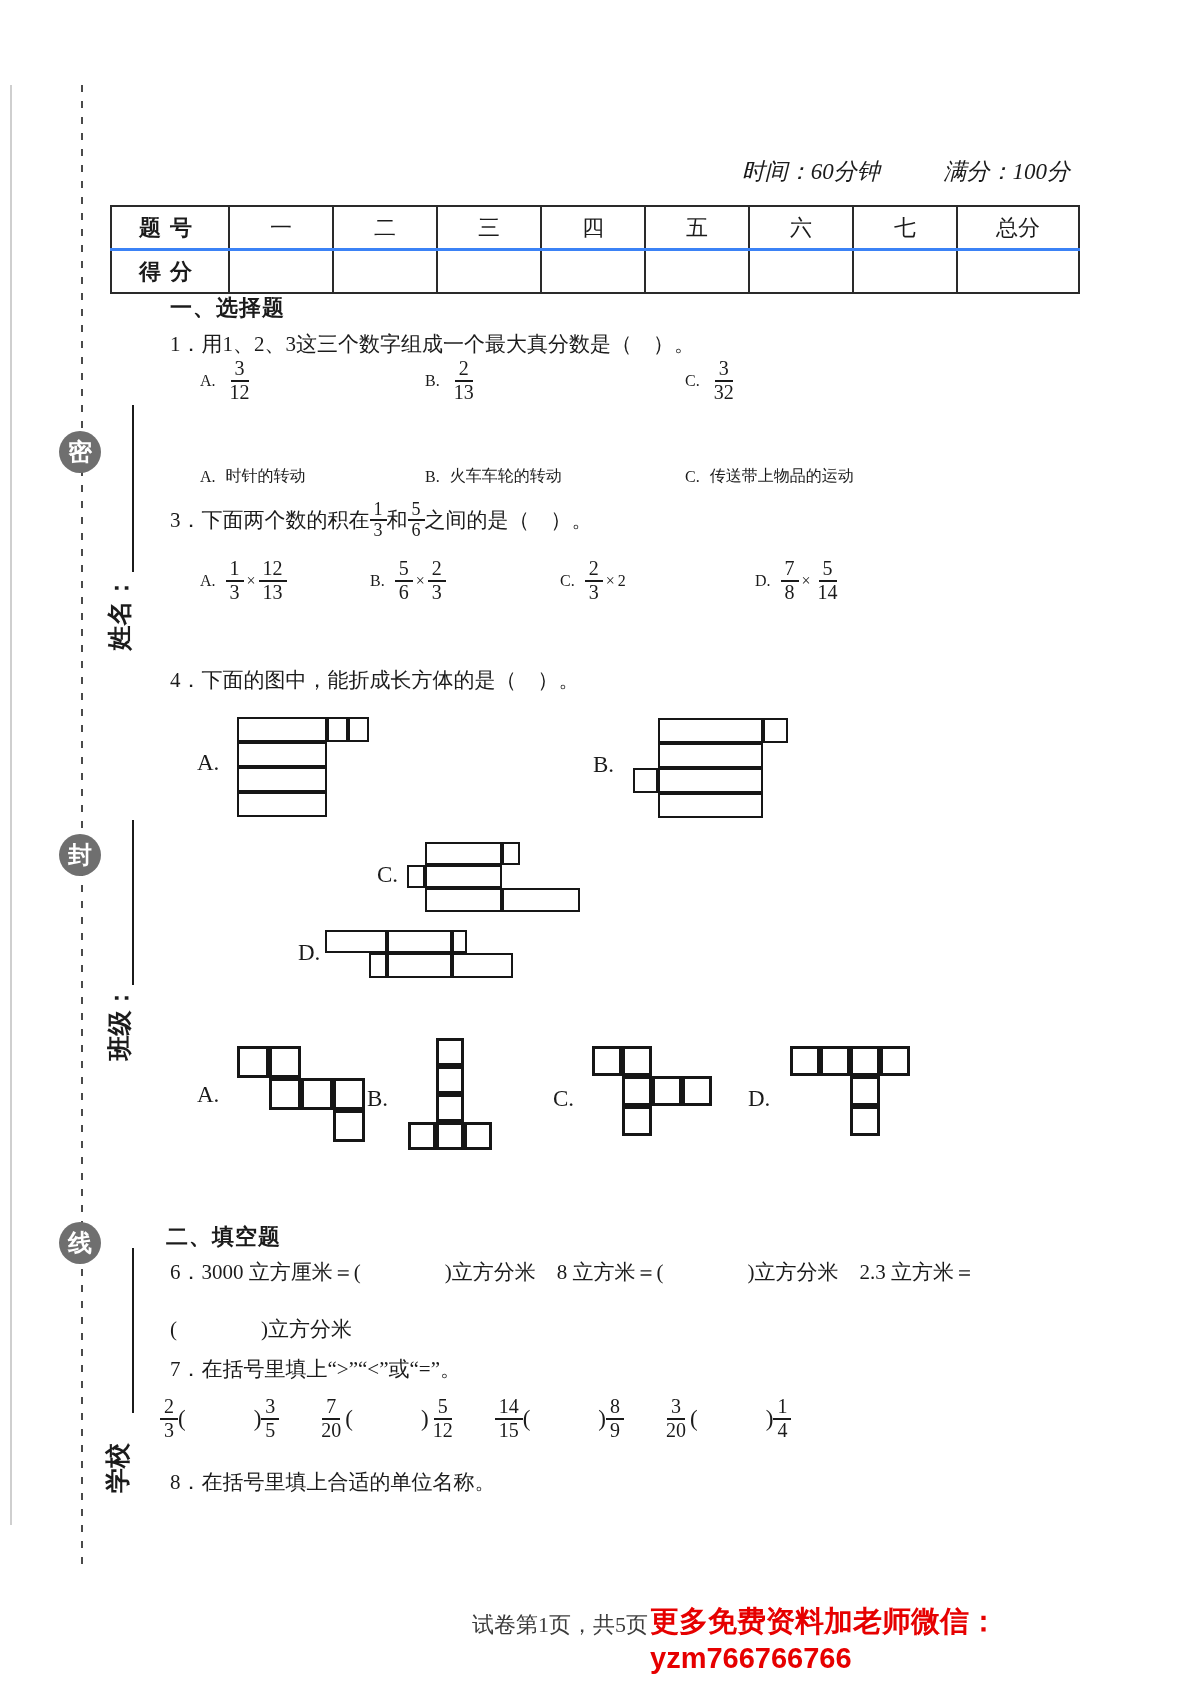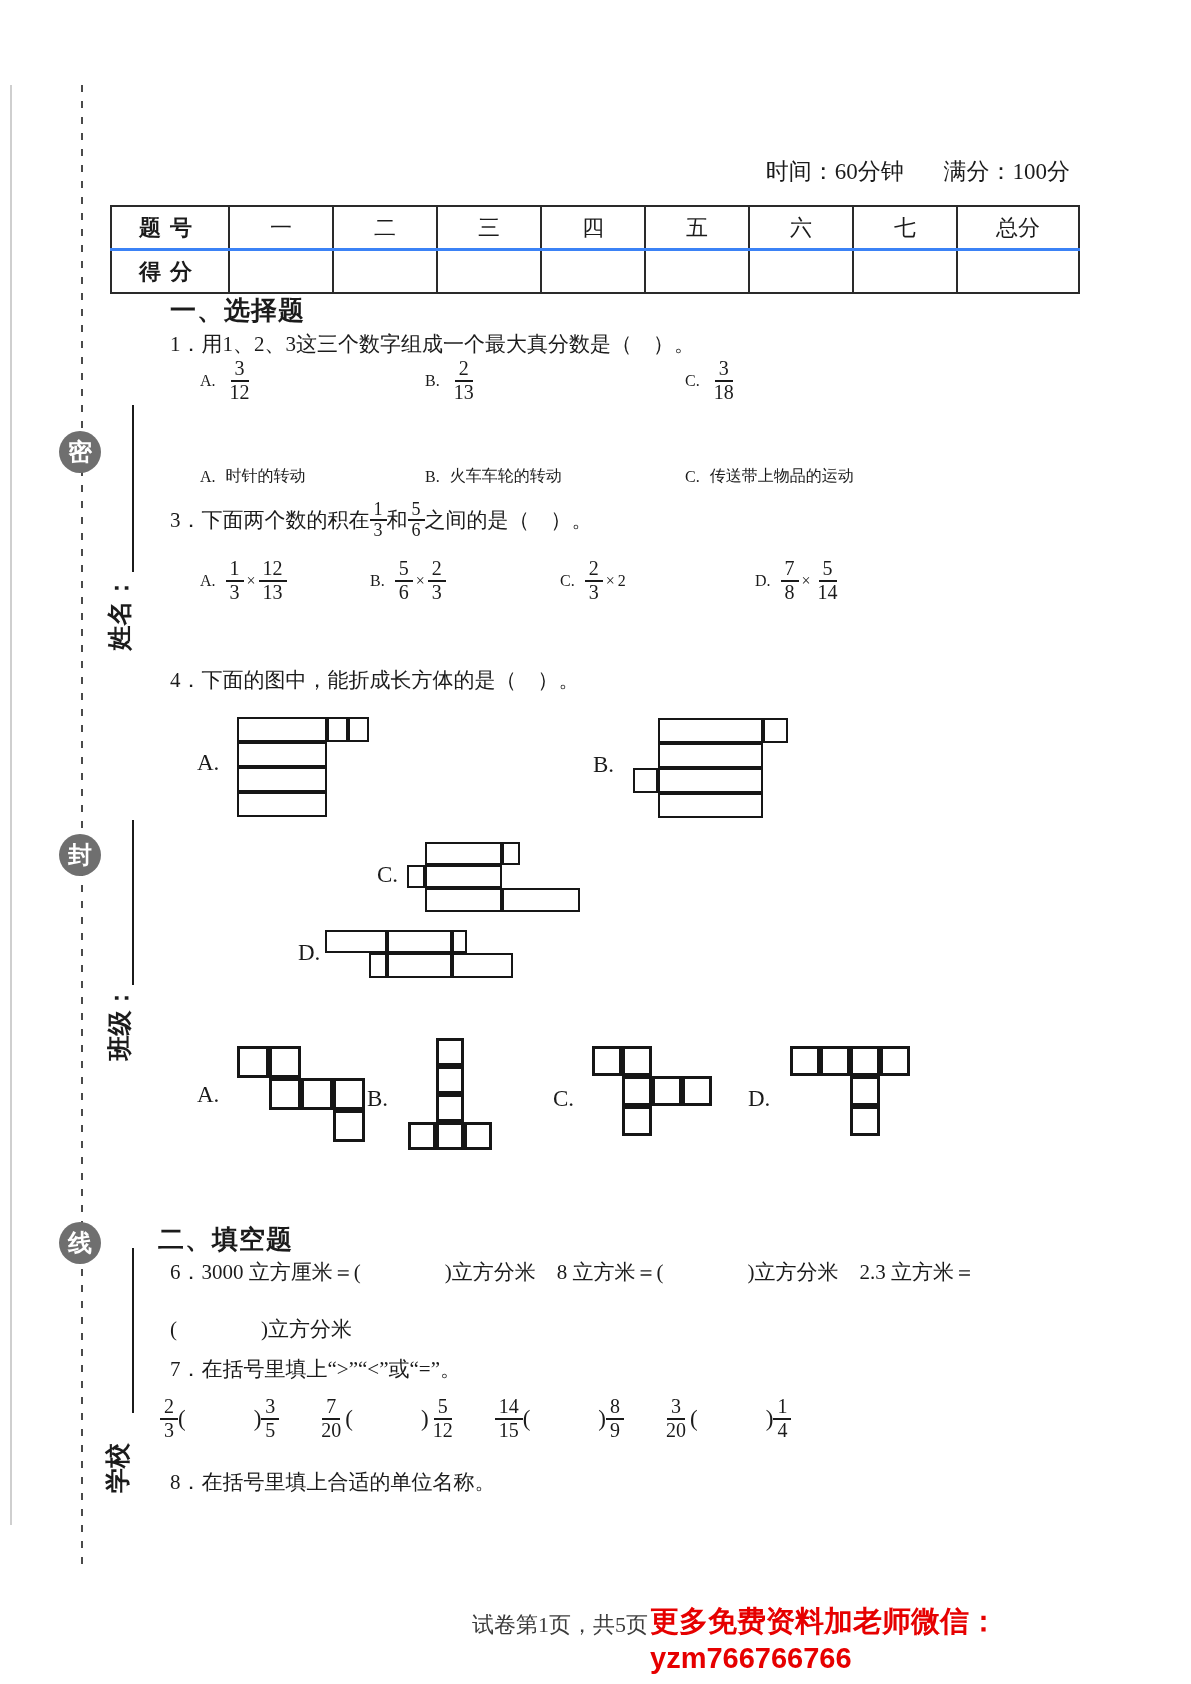--- a/index.html
+++ b/index.html
@@ -24,35 +24,35 @@
   .vlabel{
     position:absolute;width:90px;height:26px;line-height:26px;text-align:center;
     font-size:25px;font-weight:bold;transform:rotate(-90deg);white-space:nowrap;
   }
   
   .title{
     position:absolute;left:0;top:88px;width:1191px;text-align:center;
     font-size:47px;font-weight:bold;letter-spacing:1px;
   }
   .meta{position:absolute;left:0;top:156px;width:1070px;text-align:right;font-size:23px;}
-  .meta span{margin-left:34px;}
+  .meta span{margin-left:58px;font-style:italic;}
   
   .score-table{
     position:absolute;left:110px;top:205px;border-collapse:collapse;
     font-size:22px;table-layout:fixed;
   }
   .score-table td{
     border:2px solid #2a2a2a;text-align:center;padding:0;
     height:41px;background:#fff;
   }
   .score-table tr:first-child td{border-bottom:3px solid #3b82f6;}
   .score-table td.rowlab{font-weight:bold;letter-spacing:9px;}
   
   .sec-title{
-    position:absolute;font-size:26px;font-weight:bold;
+    position:absolute;font-size:22px;font-weight:bold;
     font-family:Liberation Mono, monospace;letter-spacing:1px;
   }
   .qtext{position:absolute;font-size:21px;white-space:nowrap;}
   .opt{position:absolute;display:inline-flex;align-items:center;white-space:nowrap;}
   .opt .tag{margin-right:10px;}
   .inlineflex{display:inline-flex;align-items:center;}
   
   .frac{display:inline-flex;flex-direction:column;align-items:center;vertical-align:middle;line-height:1.08;font-size:20px;}
   .frac .num{display:block;border-bottom:2px solid #1b1b1b;padding:0 4px;}
   .frac .den{display:block;padding:0 4px;}
@@ -156,21 +156,21 @@
     <span class="tag">B.</span>
     <span class="frac">
         <span class="num">2</span>
         <span class="den">13</span>
       </span>
   </div>
   <div class="opt" style="left:685px;top:358px">
     <span class="tag">C.</span>
     <span class="frac">
         <span class="num">3</span>
-        <span class="den">18</span>
+        <span class="den">32</span>
       </span>
   </div>
 
   <div class="opt" style="left:200px;top:466px">
     <span class="tag">A.</span>
     <span>时针的转动</span>
   </div>
   <div class="opt" style="left:425px;top:466px">
     <span class="tag">B.</span>
     <span>火车车轮的转动</span>
@@ -293,21 +293,21 @@
       <div class="net-label" style="left: 553px; top: 1086px;">C.</div>
       <div class="net-rect" style="left: 790px; top: 1046px; width: 30px; height: 30px; border-width: 3px;"></div>
       <div class="net-rect" style="left: 820px; top: 1046px; width: 30px; height: 30px; border-width: 3px;"></div>
       <div class="net-rect" style="left: 850px; top: 1046px; width: 30px; height: 30px; border-width: 3px;"></div>
       <div class="net-rect" style="left: 880px; top: 1046px; width: 30px; height: 30px; border-width: 3px;"></div>
       <div class="net-rect" style="left: 850px; top: 1076px; width: 30px; height: 30px; border-width: 3px;"></div>
       <div class="net-rect" style="left: 850px; top: 1106px; width: 30px; height: 30px; border-width: 3px;"></div>
       <div class="net-label" style="left: 748px; top: 1086px;">D.</div>
     </div>
 
-  <div class="sec-title" style="left:158px;top:1222px">二、填空题</div>
+  <div class="sec-title" style="left:166px;top:1222px">二、填空题</div>
 
   <div class="qtext" style="left:170px;top:1258px">6．3000 立方厘米＝(　　　　)立方分米　8 立方米＝(　　　　)立方分米　2.3 立方米＝</div>
   <div class="qtext" style="left:170px;top:1315px">(　　　　)立方分米</div>
 
   <div class="qtext" style="left:170px;top:1355px">7．在括号里填上“&gt;”“&lt;”或“=”。</div>
   <div class="q7row">
     <span class="q7-pair">
       <span class="frac">
           <span class="num">2</span>
           <span class="den">3</span>

